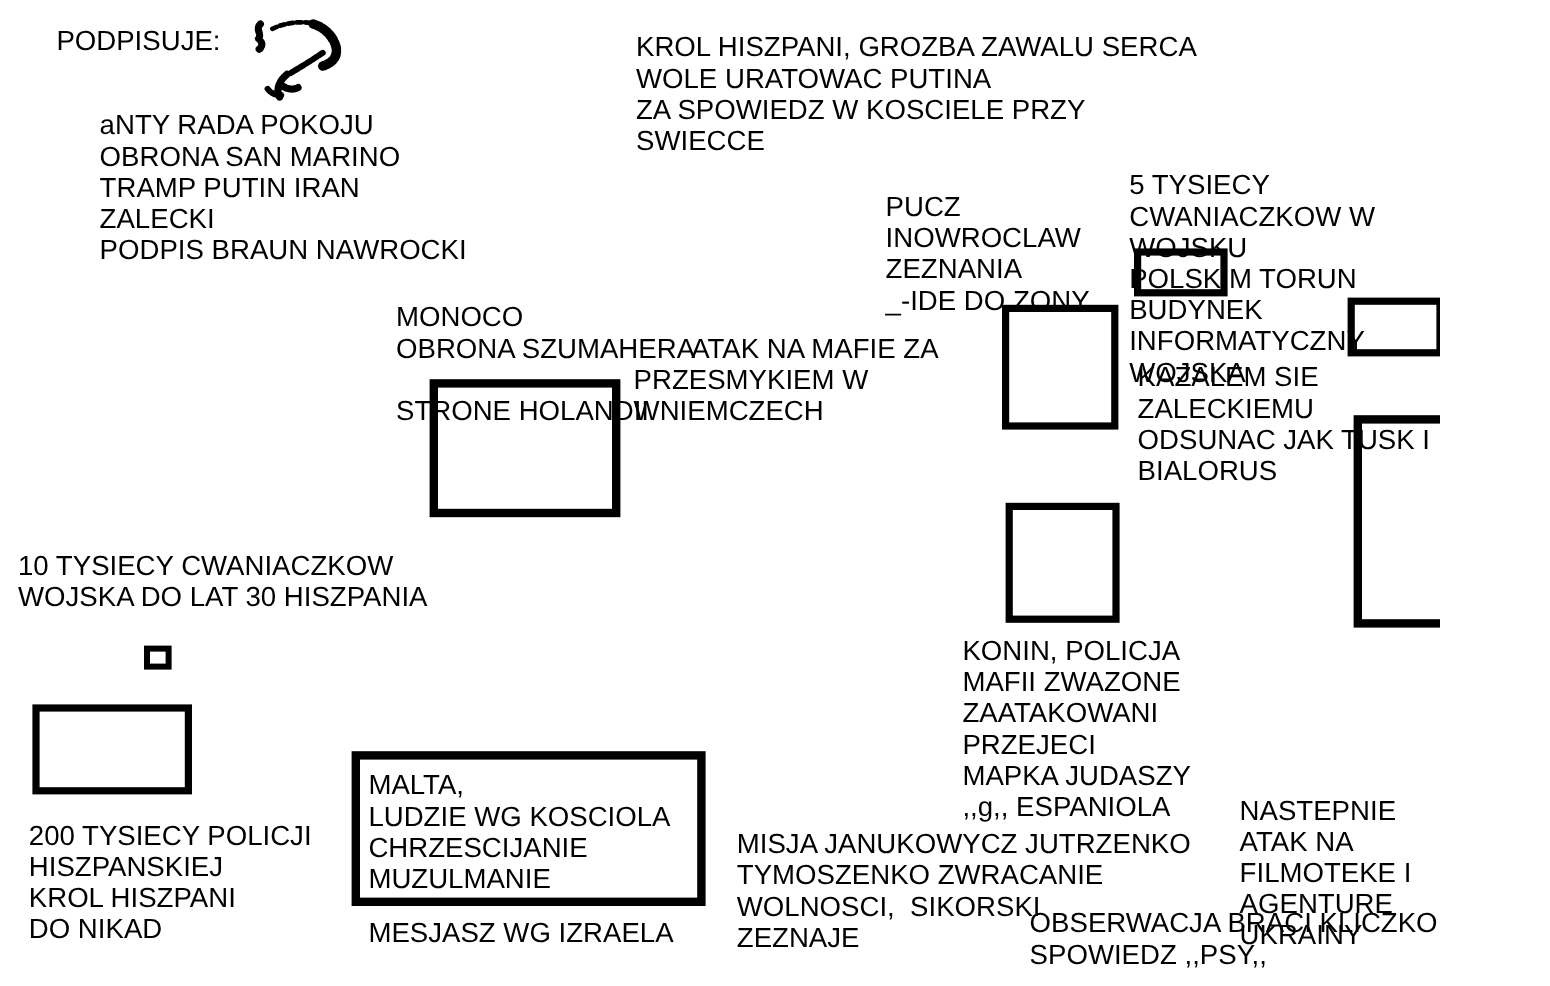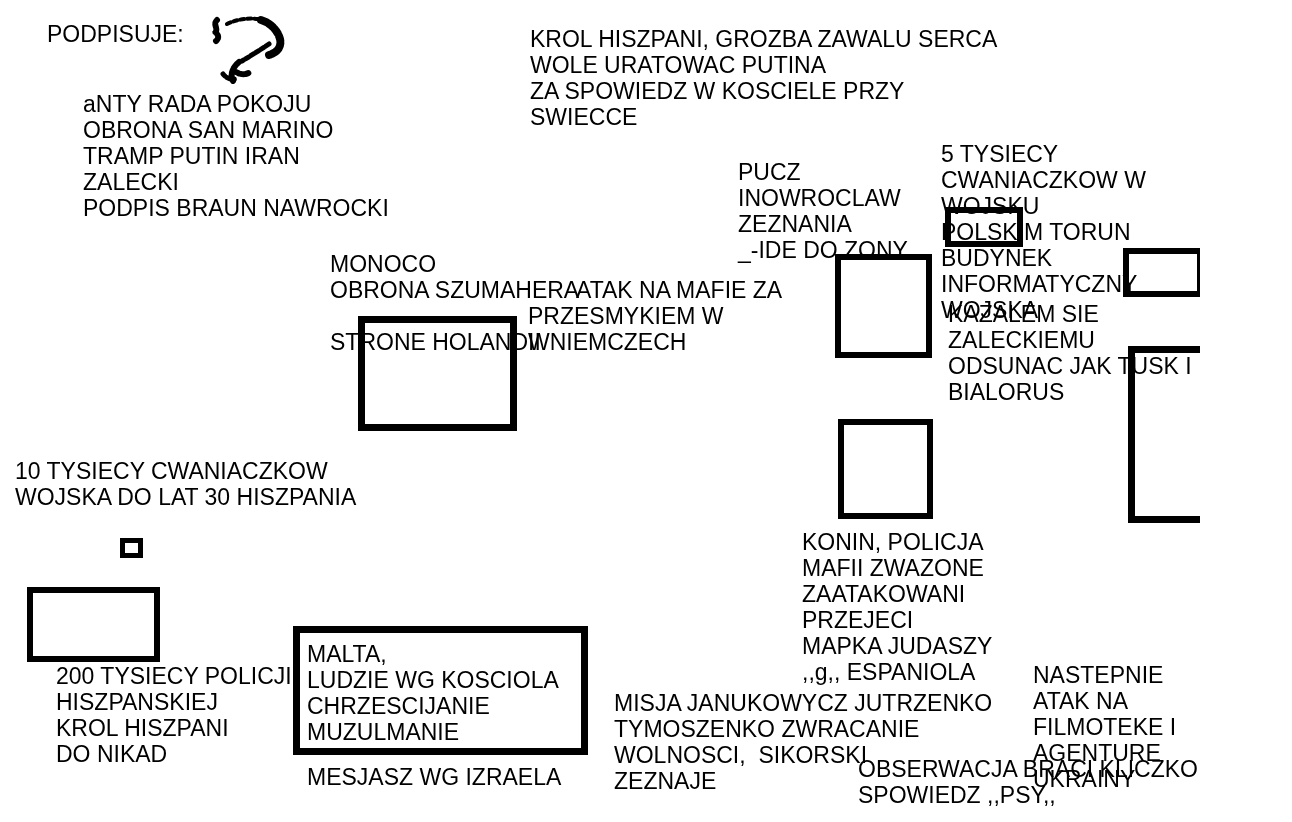--- a/index.html
+++ b/index.html
@@ -80,21 +80,21 @@
 WOJSKA DO LAT 30 HISZPANIA</div>
   <div class="tb" style="left:802px; top:529px;">KONIN, POLICJA
 MAFII ZWAZONE
 ZAATAKOWANI
 PRZEJECI
 MAPKA JUDASZY
 ,,g,, ESPANIOLA</div>
   <div class="tb" style="left:1033px;top:662px;">NASTEPNIE ATAK NA
 FILMOTEKE I
 AGENTURE UKRAINY</div>
-  <div class="tb" style="left:24px;  top:663px;margin-left:32px;">200 TYSIECY POLICJI
+  <div class="tb" style="left:24px;  top:683px;">200 TYSIECY POLICJI
 HISZPANSKIEJ
 KROL HISZPANI
 DO NIKAD</div>
   <div class="tb" style="left:307px; top:641px;">MALTA,
 LUDZIE WG KOSCIOLA
 CHRZESCIJANIE
 MUZULMANIE</div>
   <div class="tb" style="left:307px; top:764px;">MESJASZ WG IZRAELA</div>
   <div class="tb" style="left:858px; top:756px;">OBSERWACJA BRACI KLICZKO
 SPOWIEDZ ,,PSY,,</div>

